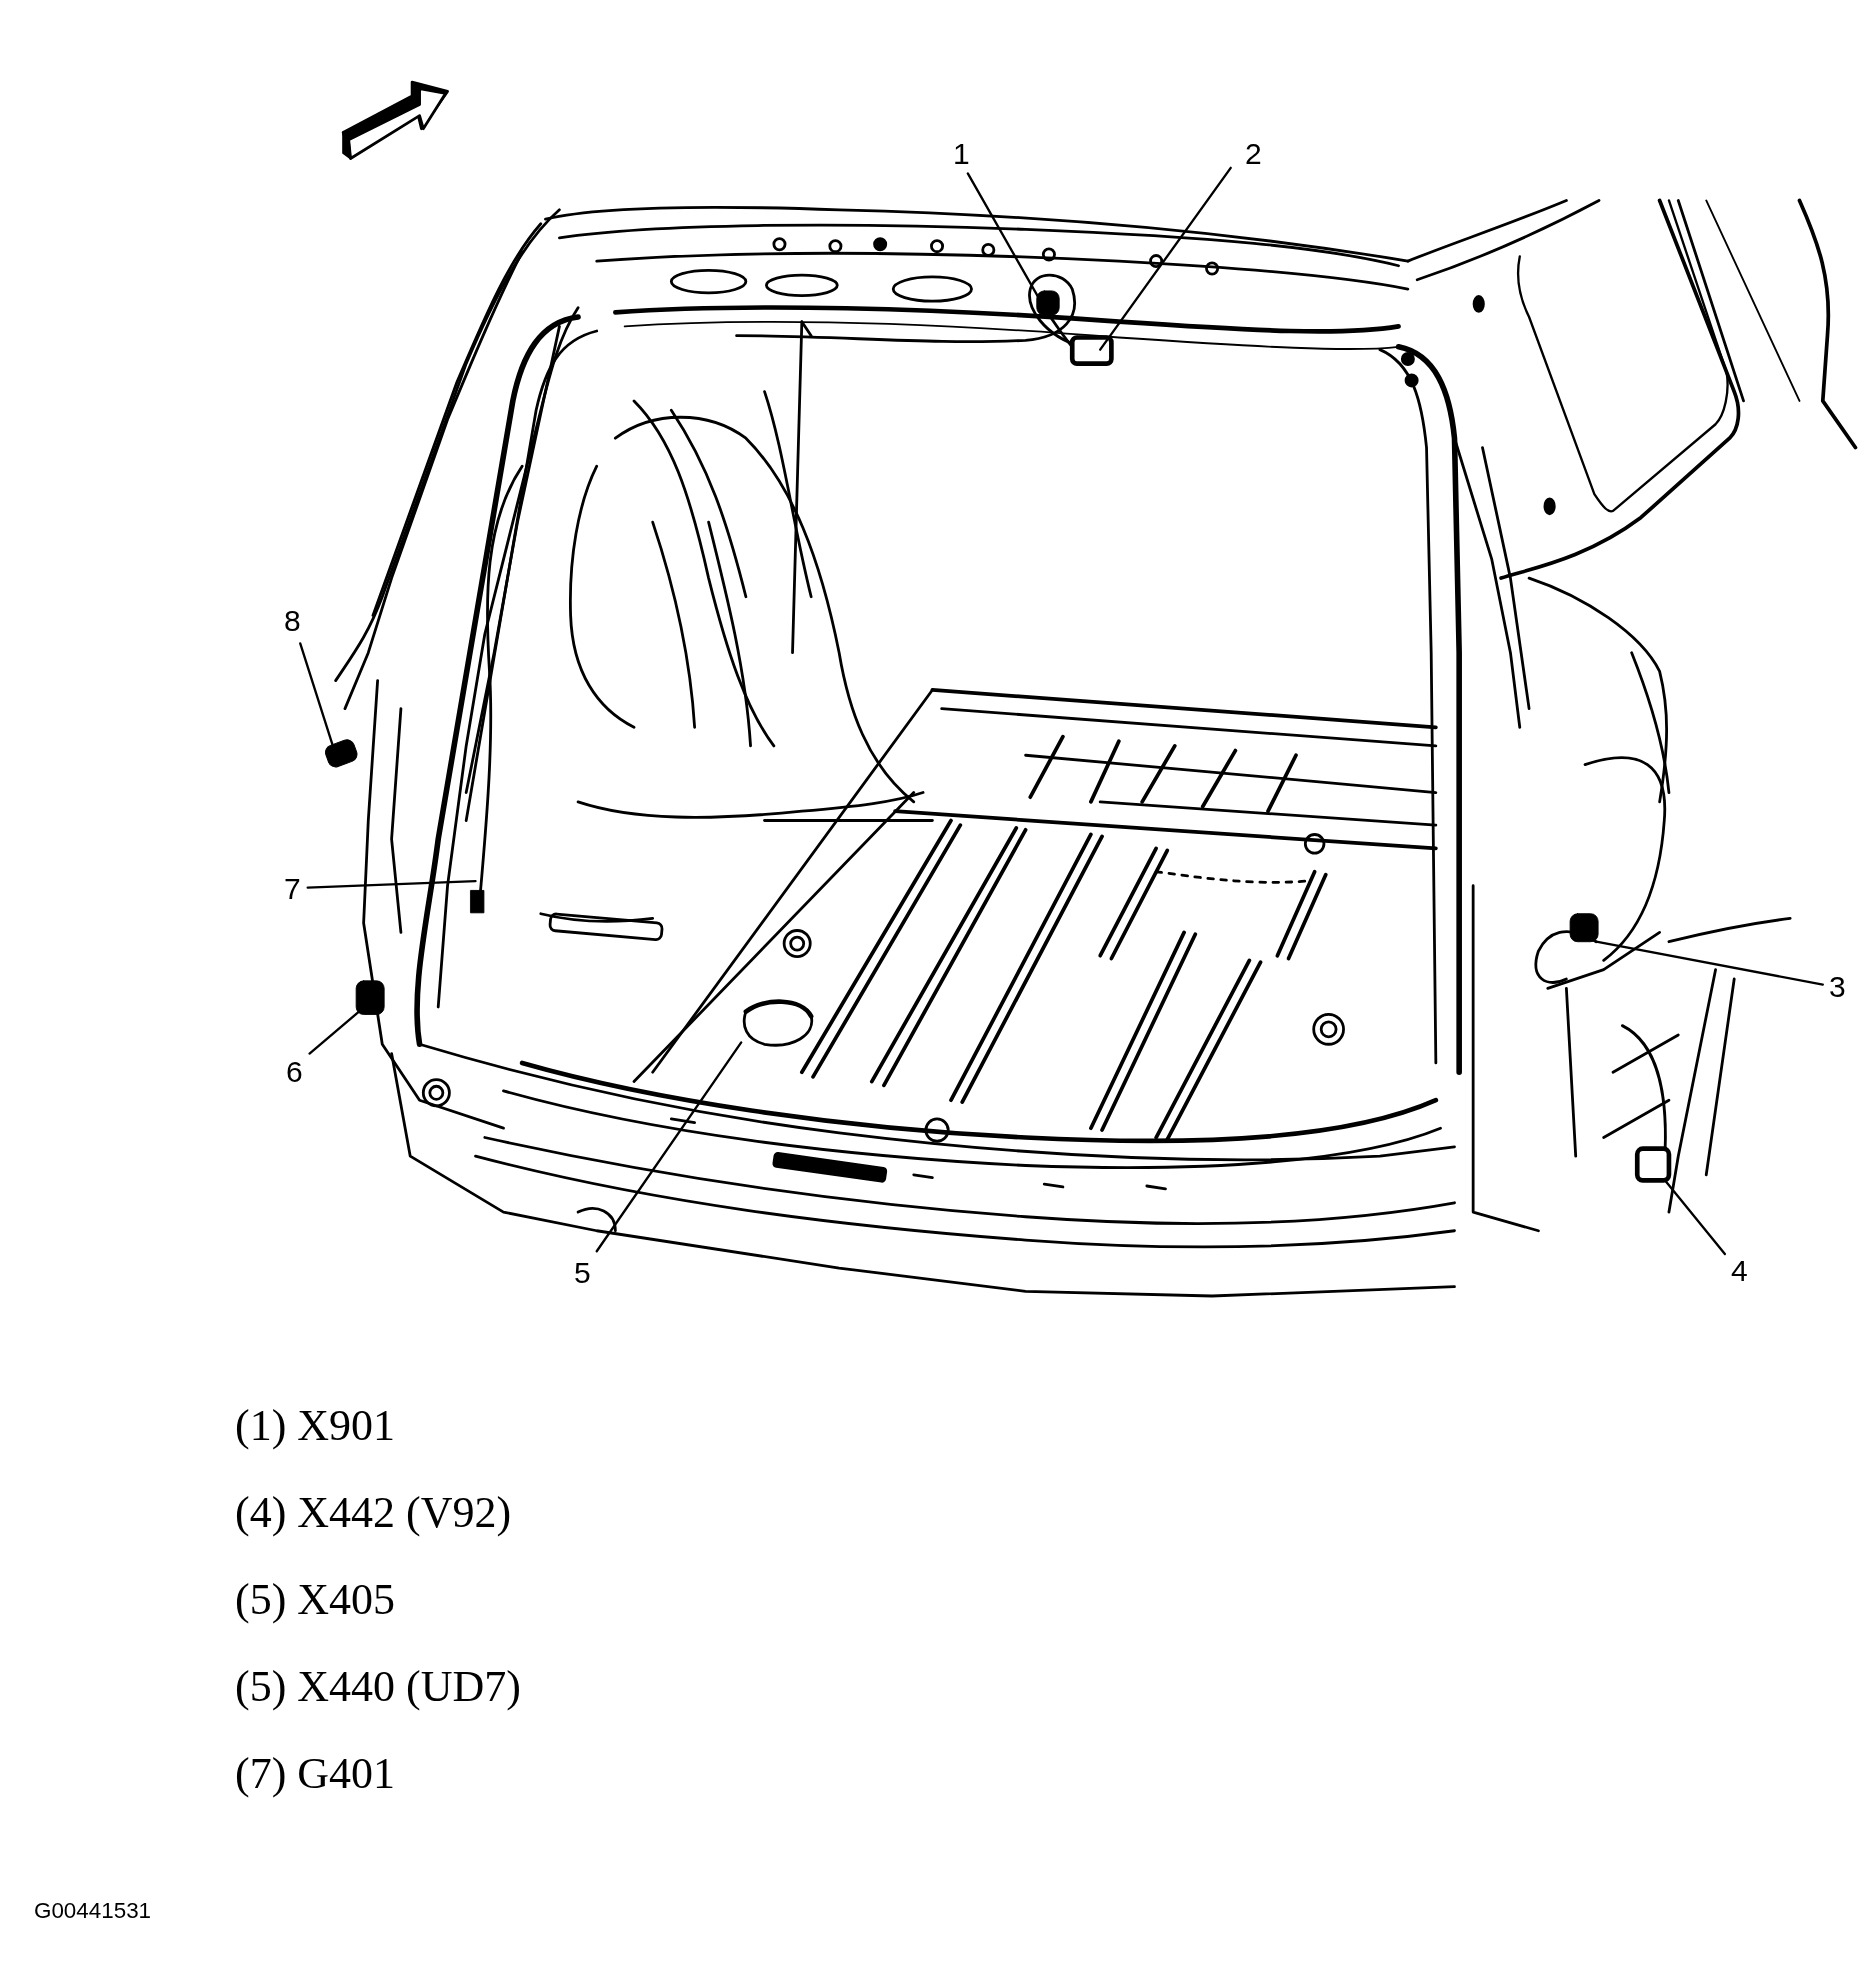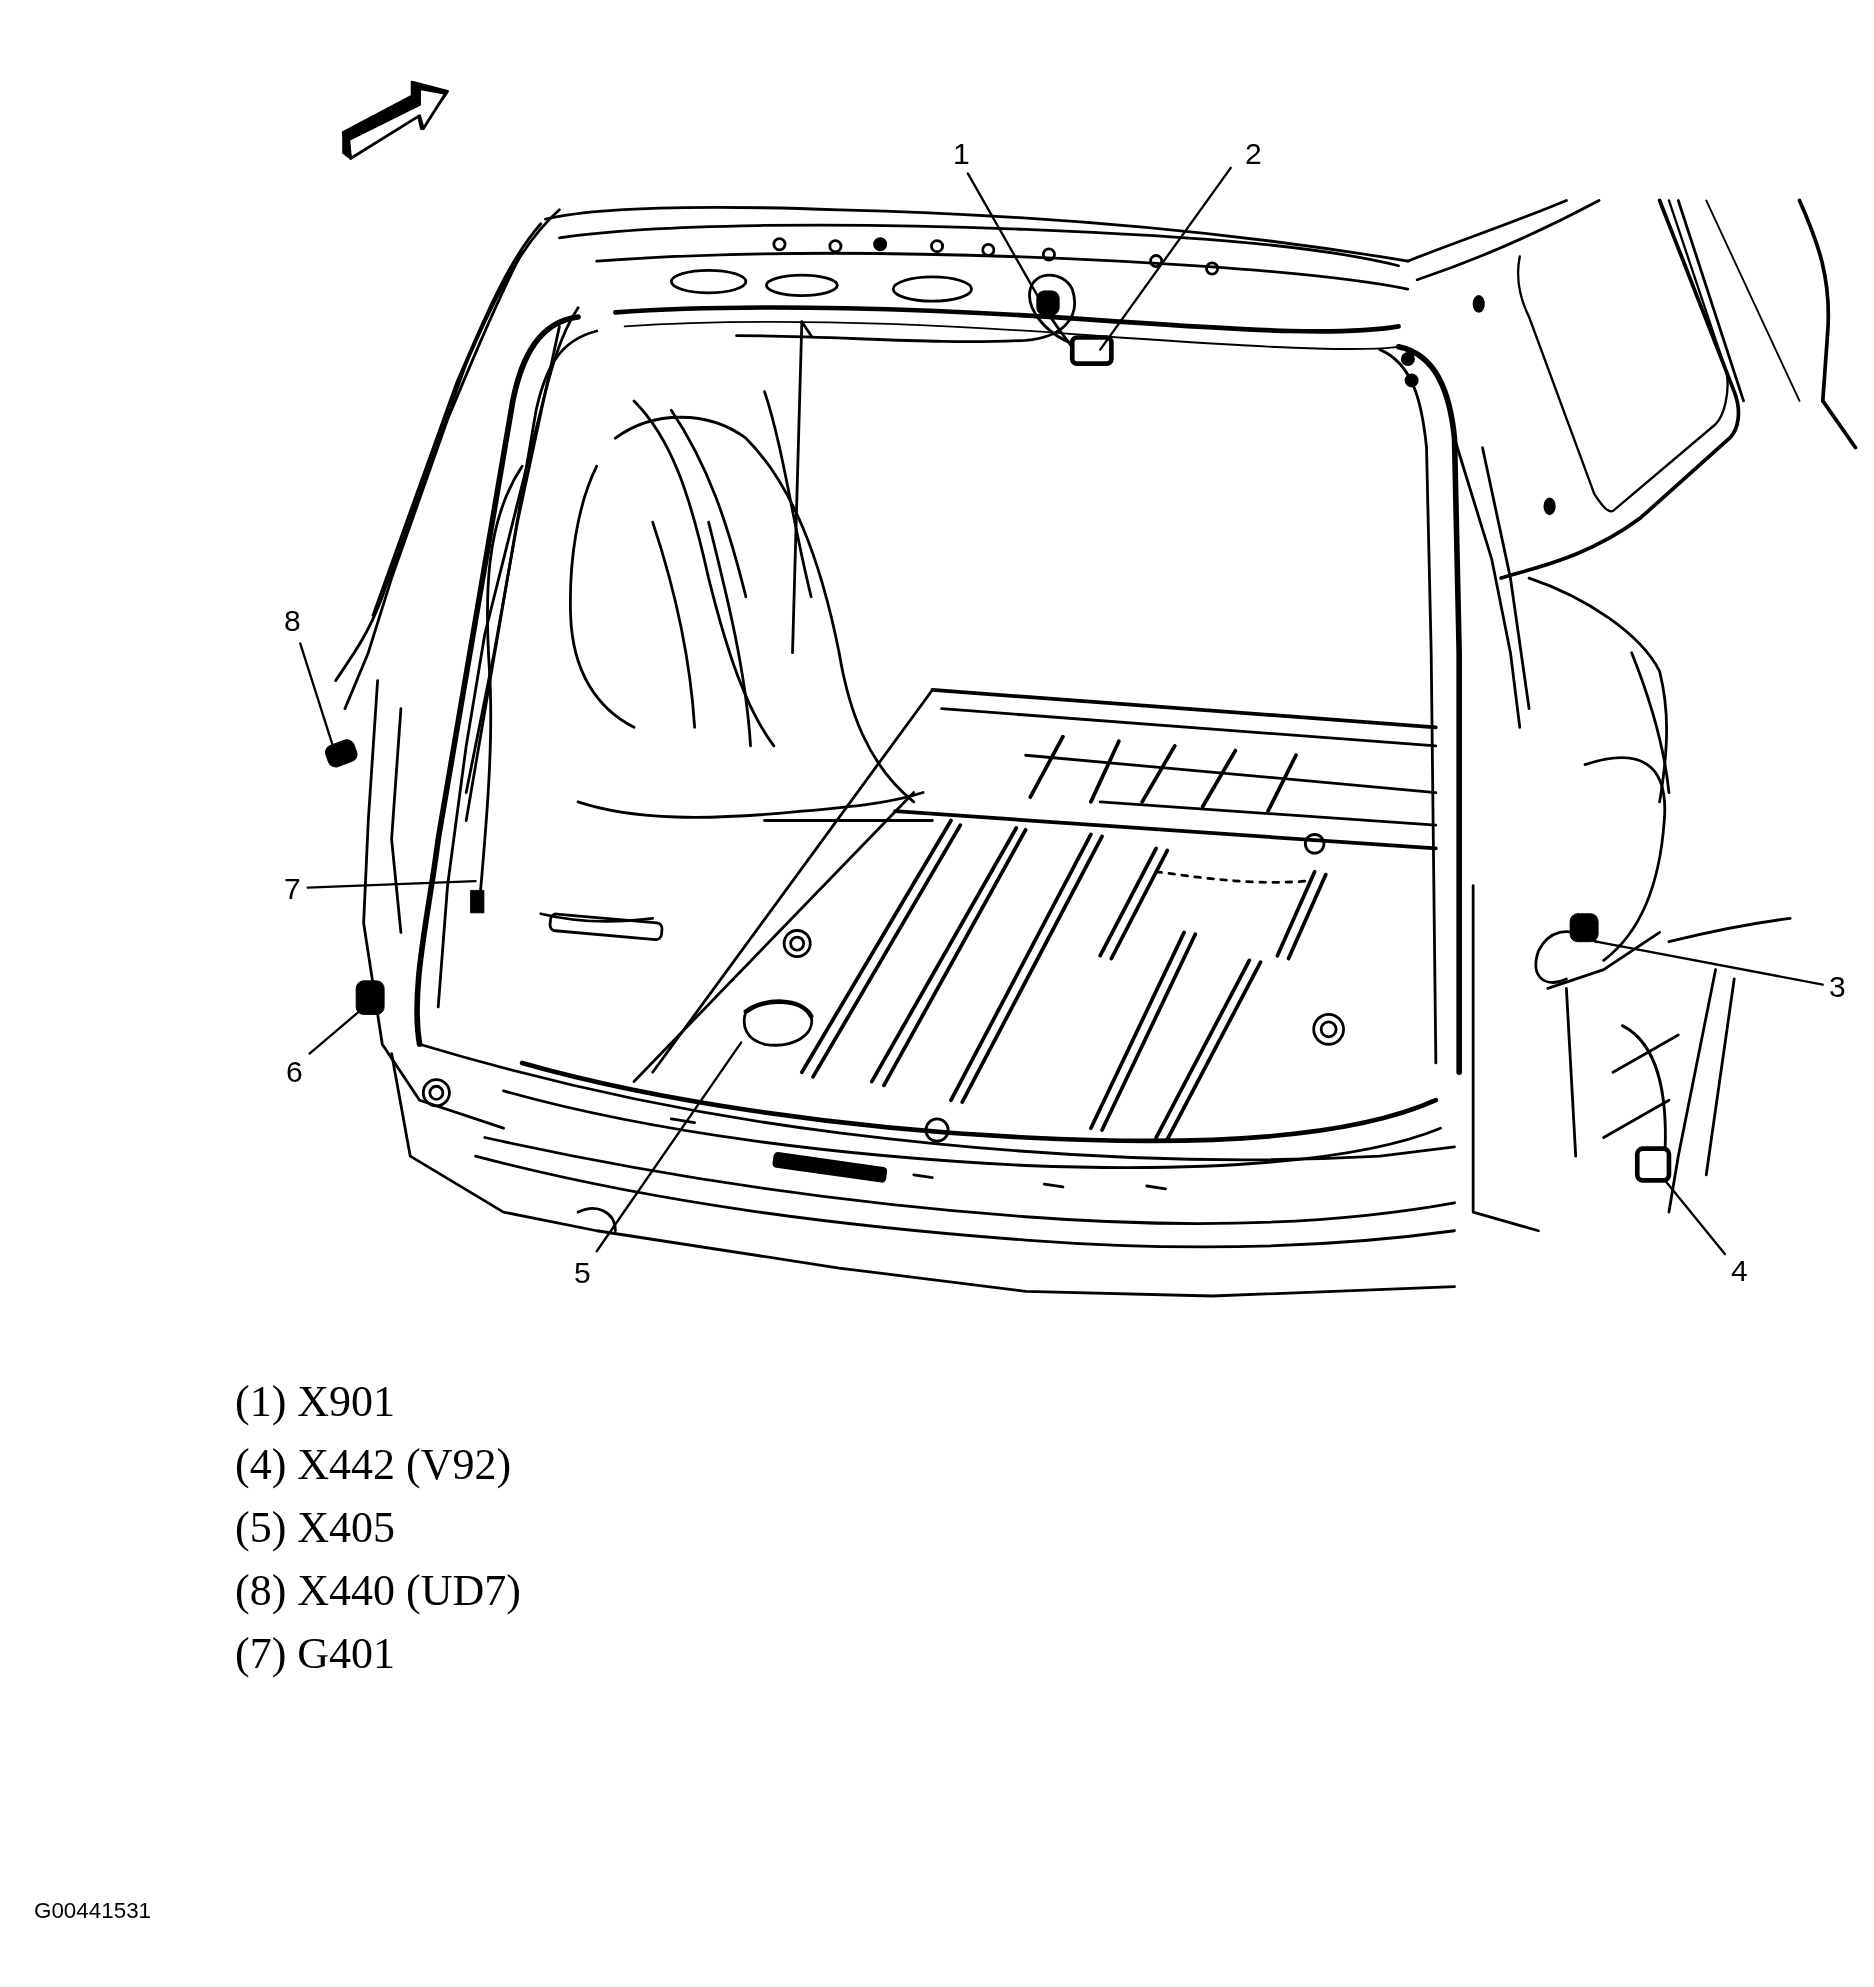--- a/index.html
+++ b/index.html
@@ -1,21 +1,21 @@
 <!DOCTYPE html>
 <html style="font-size:15px"><head>
 <meta charset="utf-8">
 <style>
   html, body { margin:0; padding:0; background:#ffffff; }
   body { width:1875px; height:1988px; position:relative; overflow:hidden; font-family:"Liberation Sans", sans-serif; color:#000; }
   #figure { position:absolute; left:0; top:0; width:1875px; height:1324px; }
   #figure svg { position:absolute; left:0; top:0; }
   .callout-num { position:absolute; font-family:"Liberation Sans", sans-serif; font-size:30px; line-height:30px; color:#000; }
   #legend { position:absolute; left:235px; top:1370px; margin:0; padding:0; list-style:none; }
-  #legend li { font-family:"Liberation Serif", serif; font-size:44px; line-height:63px; height:63px; white-space:nowrap; color:#000; }
+  #legend li { font-family:"Liberation Serif", serif; font-size:44px; line-height:63px; height:63px; white-space:nowrap; color:#000;margin-top:24px; }
   #figure-code { position:absolute; left:34px; top:1898px; font-family:"Liberation Sans", sans-serif; font-size:22.4px; color:#000;text-align:right; }
 </style>
 </head>
 <body>
 
 <div id="figure">
   <svg width="1875" height="1324" viewBox="0 0 2011 1420" xmlns="http://www.w3.org/2000/svg" fill="none" stroke="#000" stroke-linecap="round" stroke-linejoin="round">
 
     <g>
       <polygon points="368,142 442,103 442,88 480,98 452,138 448,121 374,161" fill="#000" stroke="#000" stroke-width="3"></polygon>
@@ -212,18 +212,18 @@
   <div class="callout-num" style="left:574px; top:1258px;">5</div>
   <div class="callout-num" style="left:286px; top:1057px;">6</div>
   <div class="callout-num" style="left:284px; top:874px;">7</div>
   <div class="callout-num" style="left:284px; top:606px;">8</div>
 </div>
 
 <ul id="legend">
   <li>(1) X901</li>
   <li>(4) X442 (V92)</li>
   <li>(5) X405</li>
-  <li>(8) X440 (UD7)</li>
+  <li>(5) X440 (UD7)</li>
   <li>(7) G401</li>
 </ul>
 
 <div id="figure-code">G00441531</div>
 
 
 </body></html>

